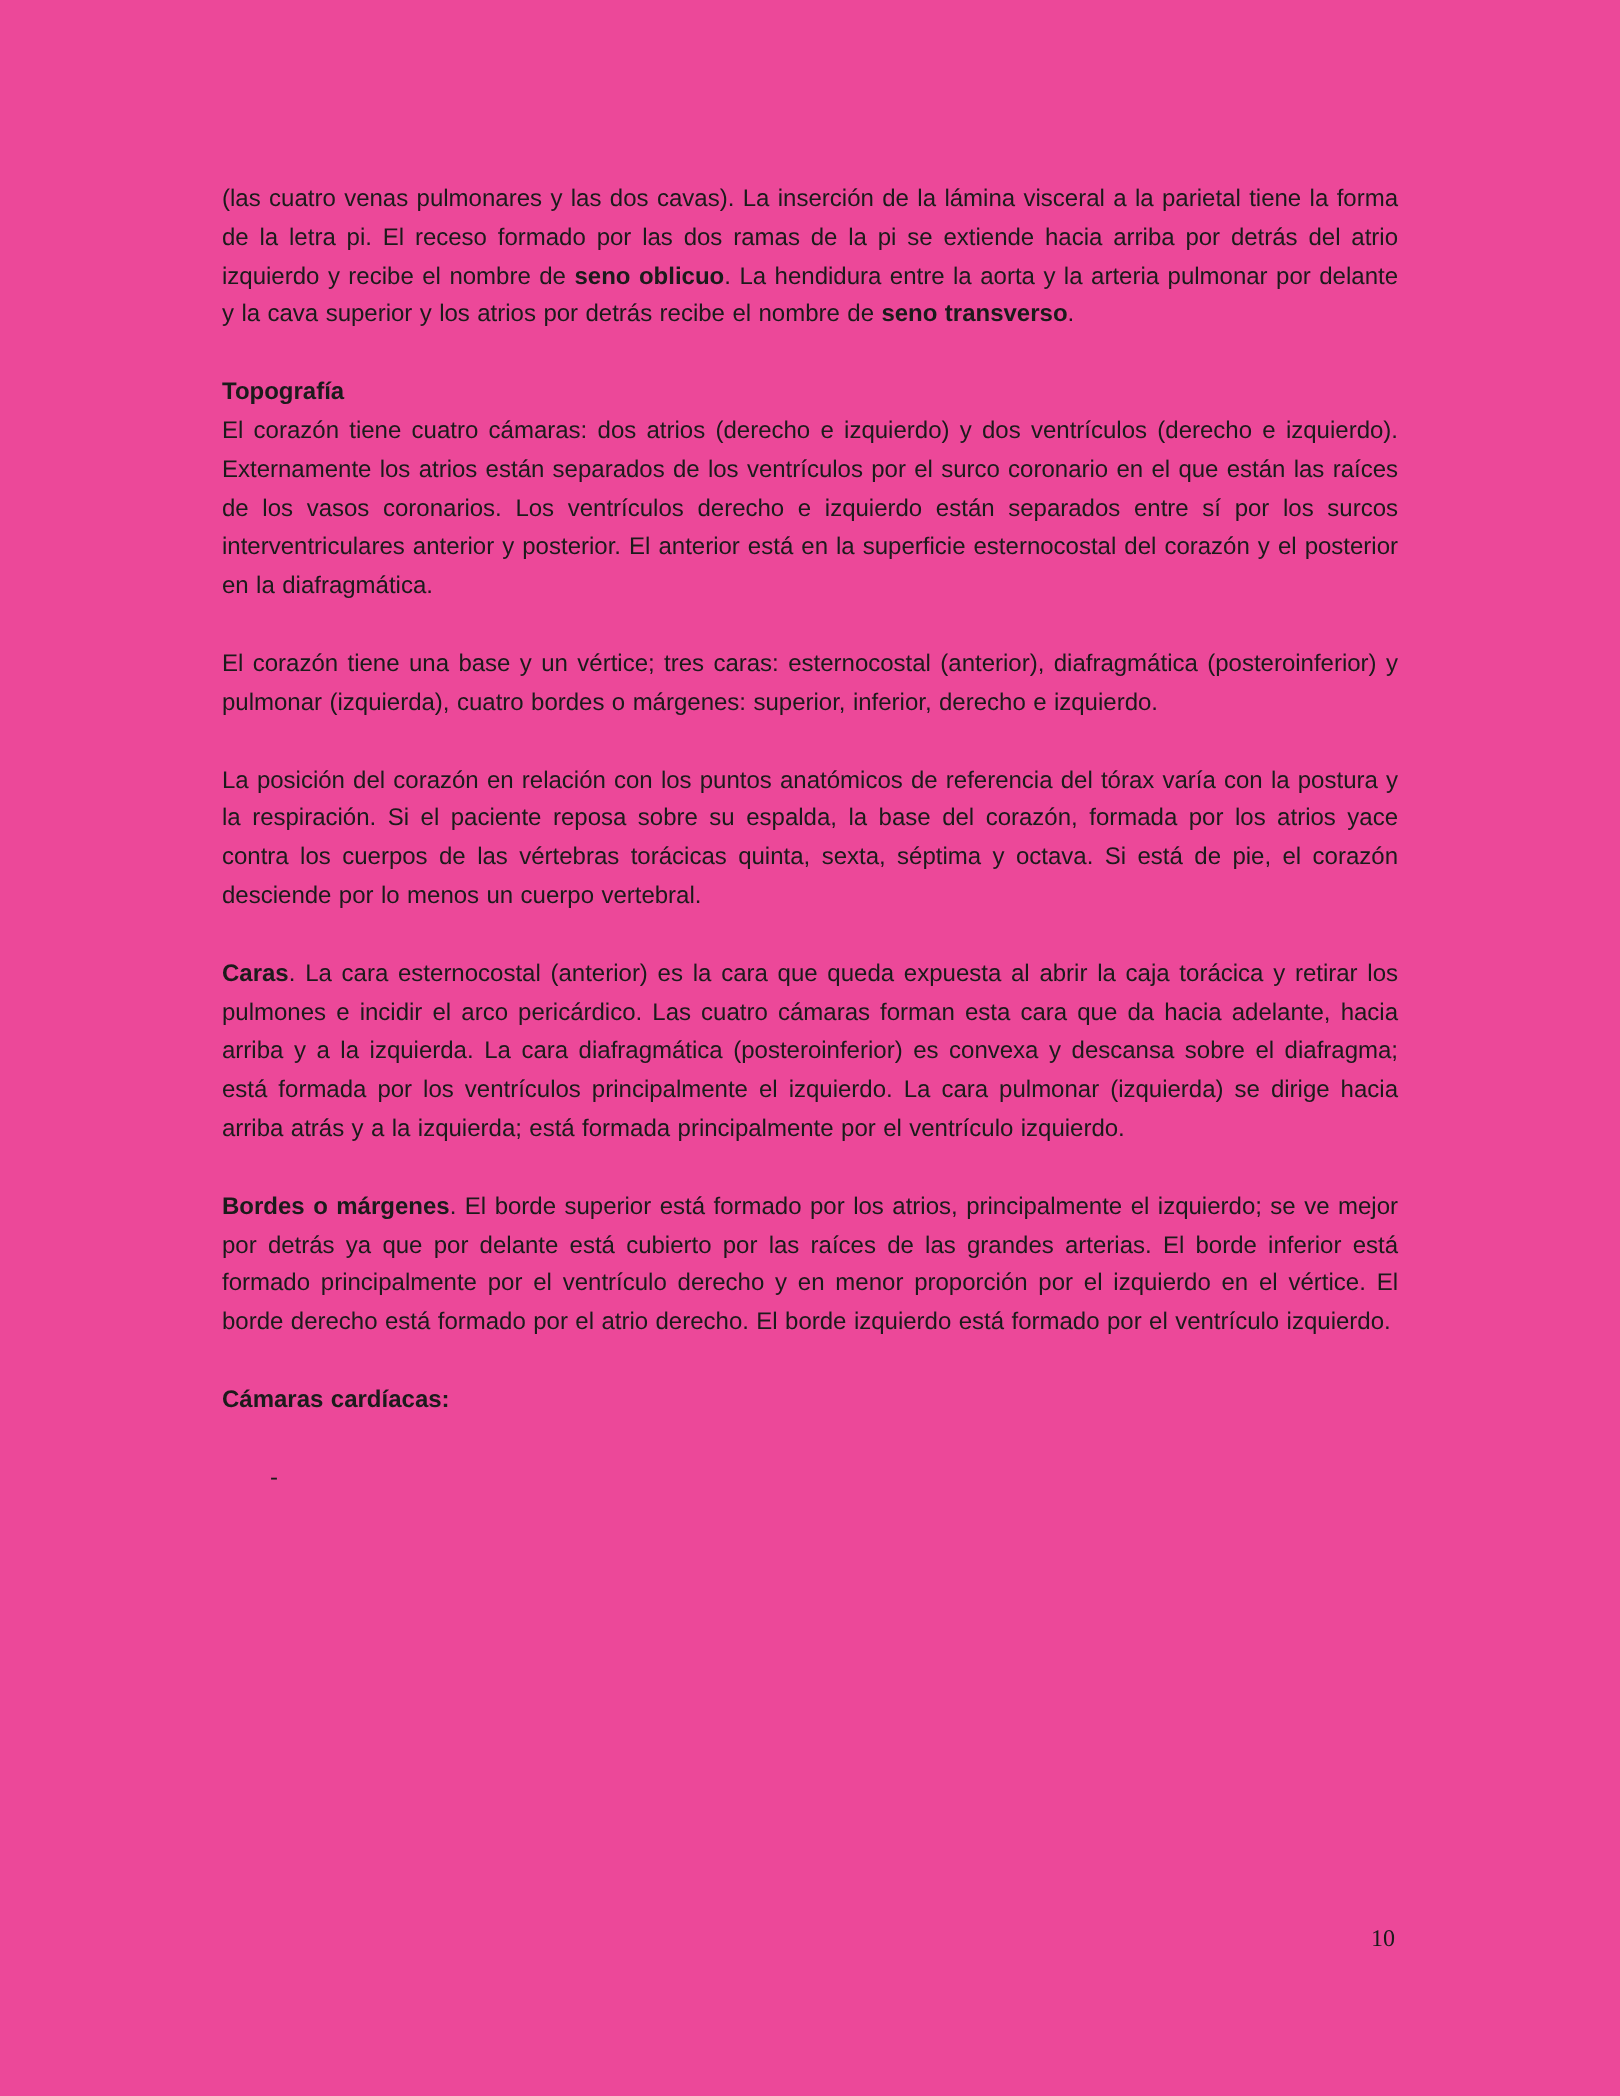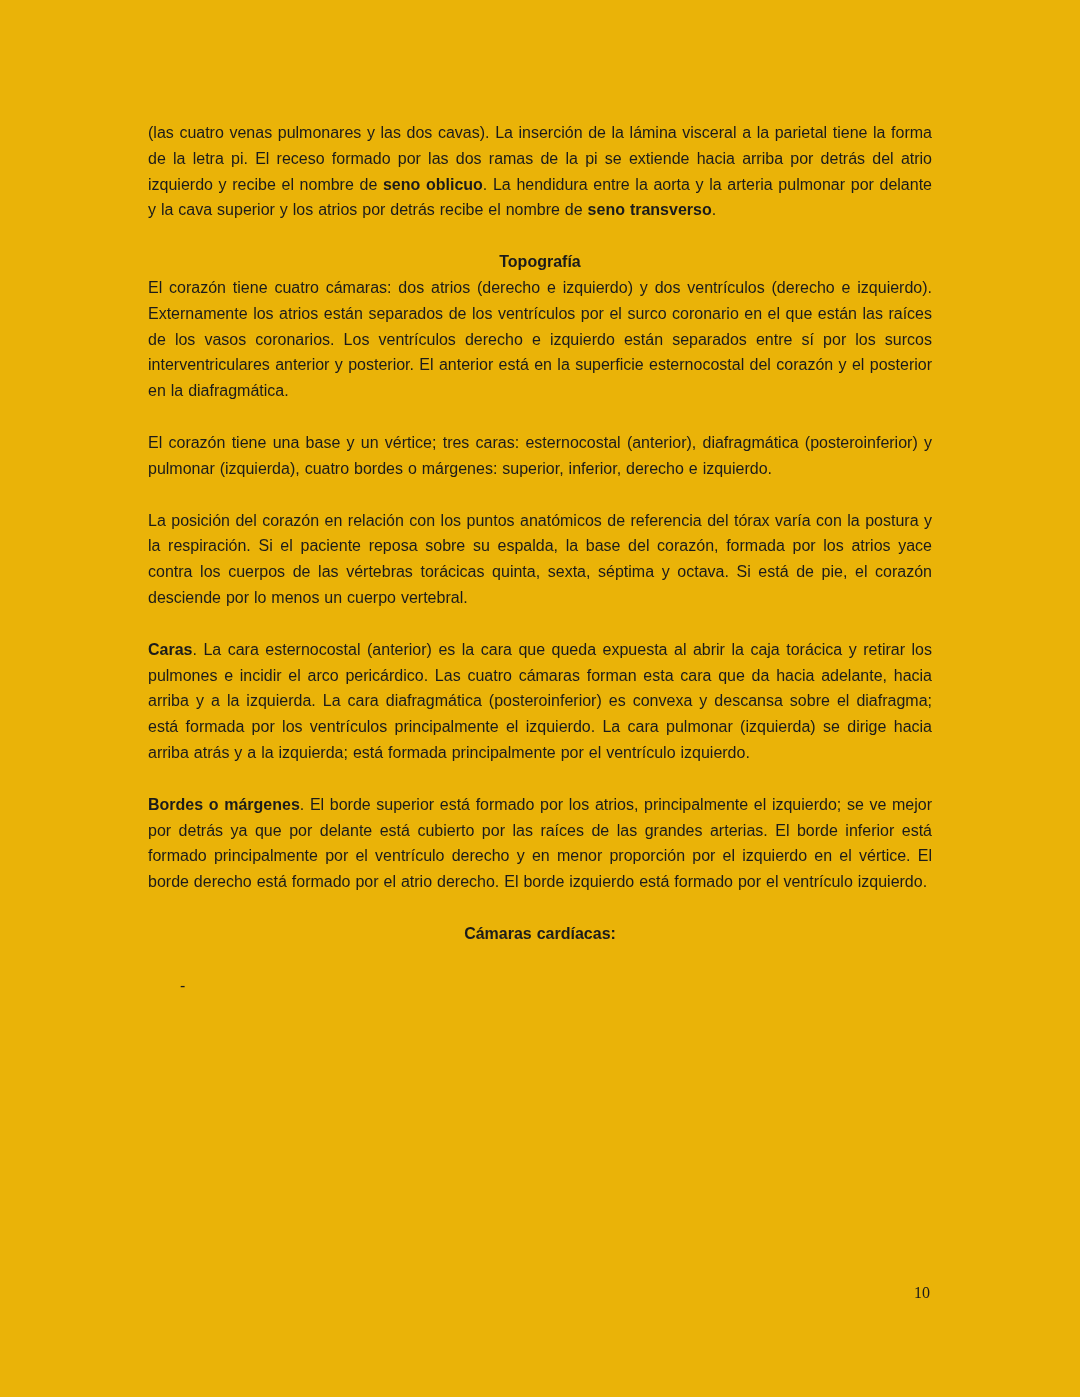--- a/index.html
+++ b/index.html
@@ -8,42 +8,42 @@
     width: 1080px;
     height: 1397px;
     position: relative;
     font-family: "Liberation Sans", sans-serif;
     color: #1b1b1b;
     overflow: hidden;
   }
   .page {
     position: absolute;
     inset: 0;
-    background: #eab308;
+    background: #ec4899;
   }
   .page-content {
     position: absolute;
     left: 148px;
     right: 148px;
     top: 120px;
   }
   .block {
     font-size: 16px;
     line-height: 25.8px;
     text-align: justify;
     margin: 0 0 26px 0;
     word-spacing: 0.5px;
   }
   .block strong { font-weight: bold; }
   .heading-attached {
     margin-bottom: 0;
-    text-align: center;
+    text-align: left;
   }
   .heading {
-    text-align: center;
+    text-align: left;
   }
   .list-item {
     position: relative;
     padding-left: 65px;
   }
   .list-marker {
     position: absolute;
     left: 32px;
     top: 0;
   }

